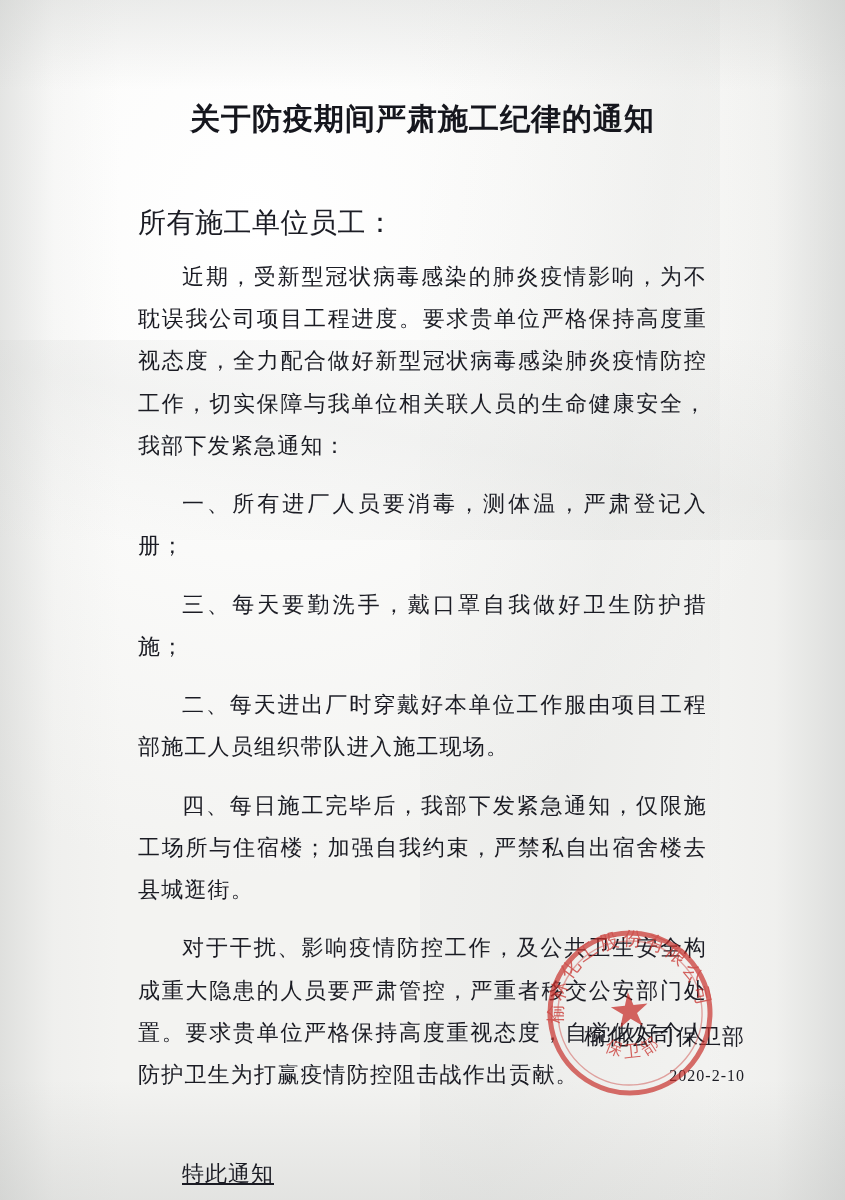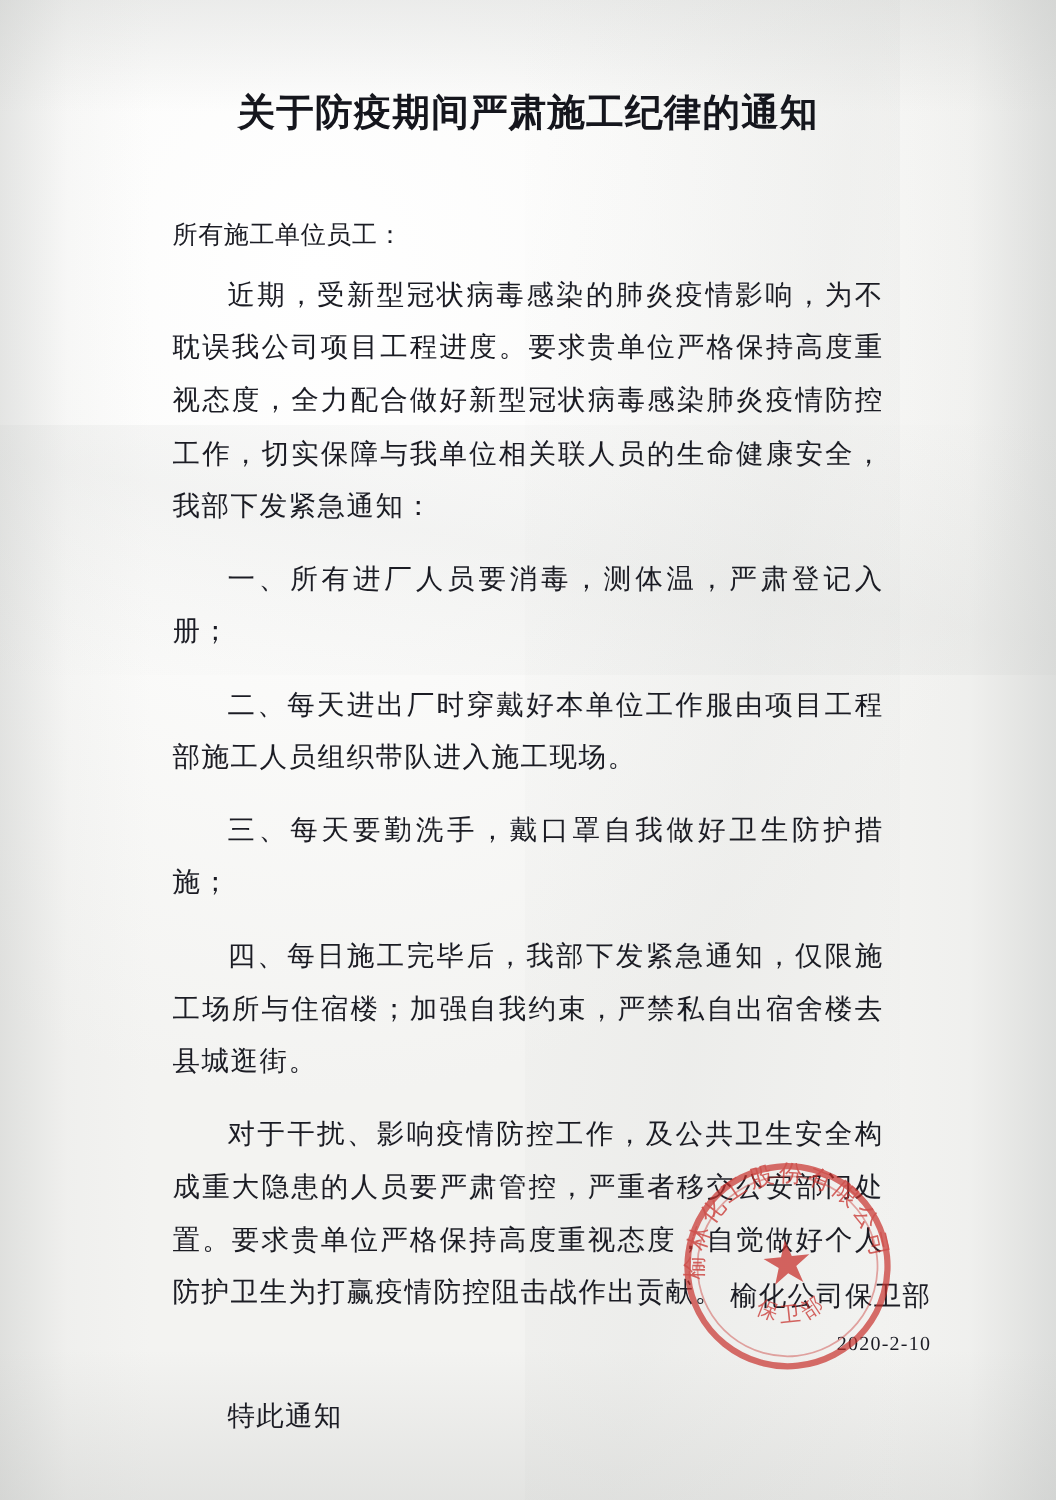--- a/index.html
+++ b/index.html
@@ -58,33 +58,33 @@
 
   
   .content {
     position: relative;
     z-index: 3;
     padding: 0 138px 0 138px;
     color: #1b1c24;
   }
 
   .doc-title {
-    margin: 12px;
-    padding-top: 58px;
+    margin: 1px;
+    padding-top: 98px;
     font-size: 30px;
     font-weight: bold;
     letter-spacing: 1px;
     text-align: center;
     color: #15161d;
     font-family: "Liberation Serif", "DejaVu Serif", serif;
   }
 
   .salutation {
     margin: 62px 0 0 0;
-    font-size: 20px;
+    font-size: 28px;
     line-height: 1.5;
     letter-spacing: 0.5px;
     color: #1b1c24;
   }
 
   .para {
     margin: 16px 0 0 0;
     font-size: 22px;
     line-height: 1.92;
     letter-spacing: 1.2px;
@@ -96,20 +96,21 @@
   .para.first {
     margin-top: 12px;
   }
 
   .closing {
     margin: 60px 0 0 0;
     font-size: 22px;
     line-height: 1.6;
     text-indent: 2em;
     letter-spacing: 1px;
+    text-decoration: underline;
   }
 
   
   .signature-block {
     position: absolute;
     right: 100px;
     bottom: 111px;
     text-align: right;
     z-index: 4;
     color: #1b1c24;
@@ -162,23 +163,23 @@
   <div class="content">
 
     <h1 class="doc-title">关于防疫期间严肃施工纪律的通知</h1>
 
     <p class="salutation">所有施工单位员工：</p>
 
     <p class="para first">近期，受新型冠状病毒感染的肺炎疫情影响，为不耽误我公司项目工程进度。要求贵单位严格保持高度重视态度，全力配合做好新型冠状病毒感染肺炎疫情防控工作，切实保障与我单位相关联人员的生命健康安全，我部下发紧急通知：</p>
 
     <p class="para">一、所有进厂人员要消毒，测体温，严肃登记入册；</p>
 
+    <p class="para">三、每天要勤洗手，戴口罩自我做好卫生防护措施；</p>
+
     <p class="para">二、每天进出厂时穿戴好本单位工作服由项目工程部施工人员组织带队进入施工现场。</p>
-
-    <p class="para">三、每天要勤洗手，戴口罩自我做好卫生防护措施；</p>
 
     <p class="para">四、每日施工完毕后，我部下发紧急通知，仅限施工场所与住宿楼；加强自我约束，严禁私自出宿舍楼去县城逛街。</p>
 
     <p class="para">对于干扰、影响疫情防控工作，及公共卫生安全构成重大隐患的人员要严肃管控，严重者移交公安部门处置。要求贵单位严格保持高度重视态度，自觉做好个人防护卫生为打赢疫情防控阻击战作出贡献。</p>
 
     <p class="closing">特此通知</p>
   </div>
 
   <div class="signature-block">
     <div class="sig-dept">榆化公司保卫部</div>

